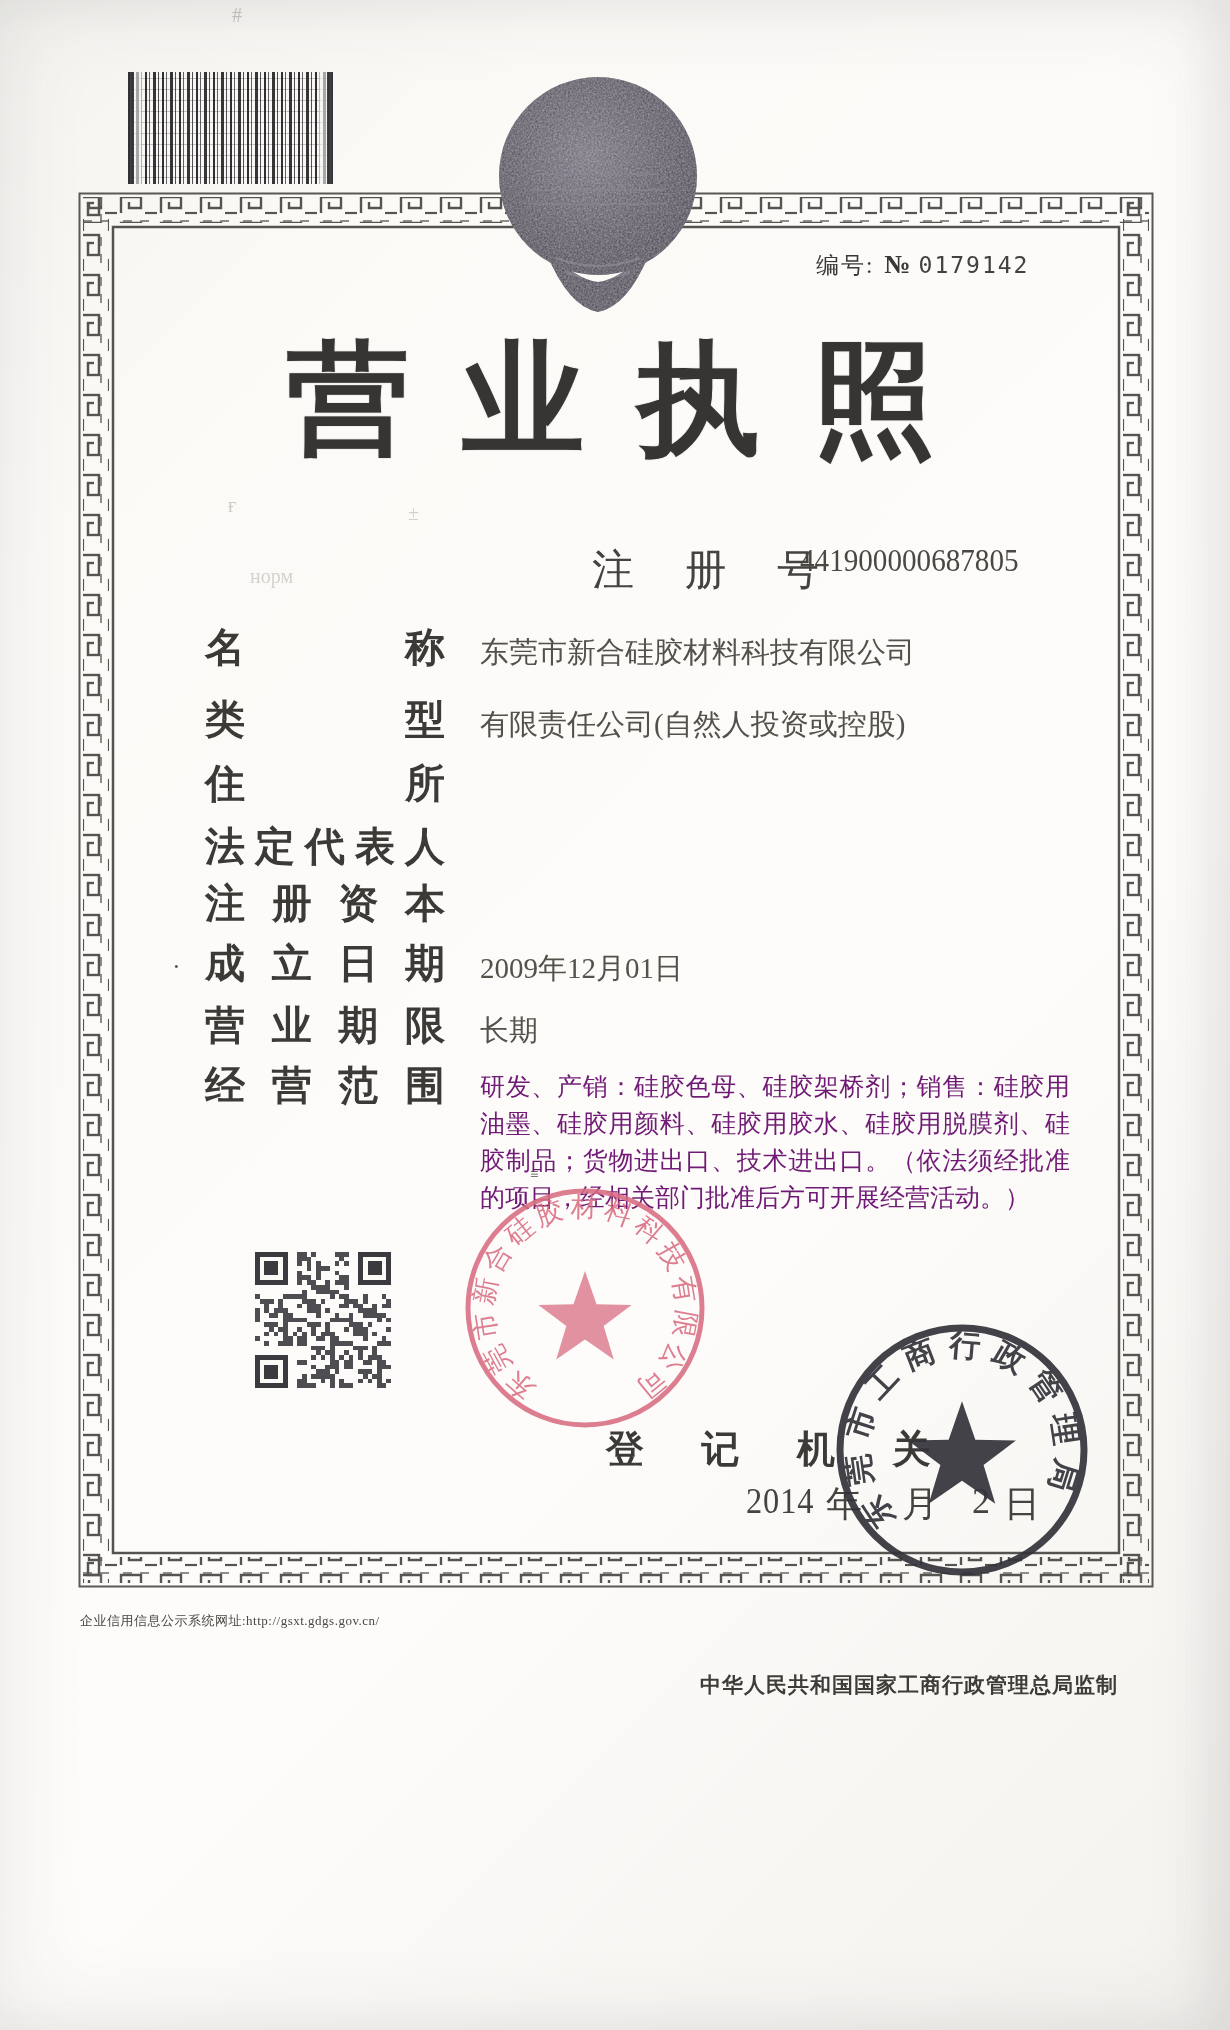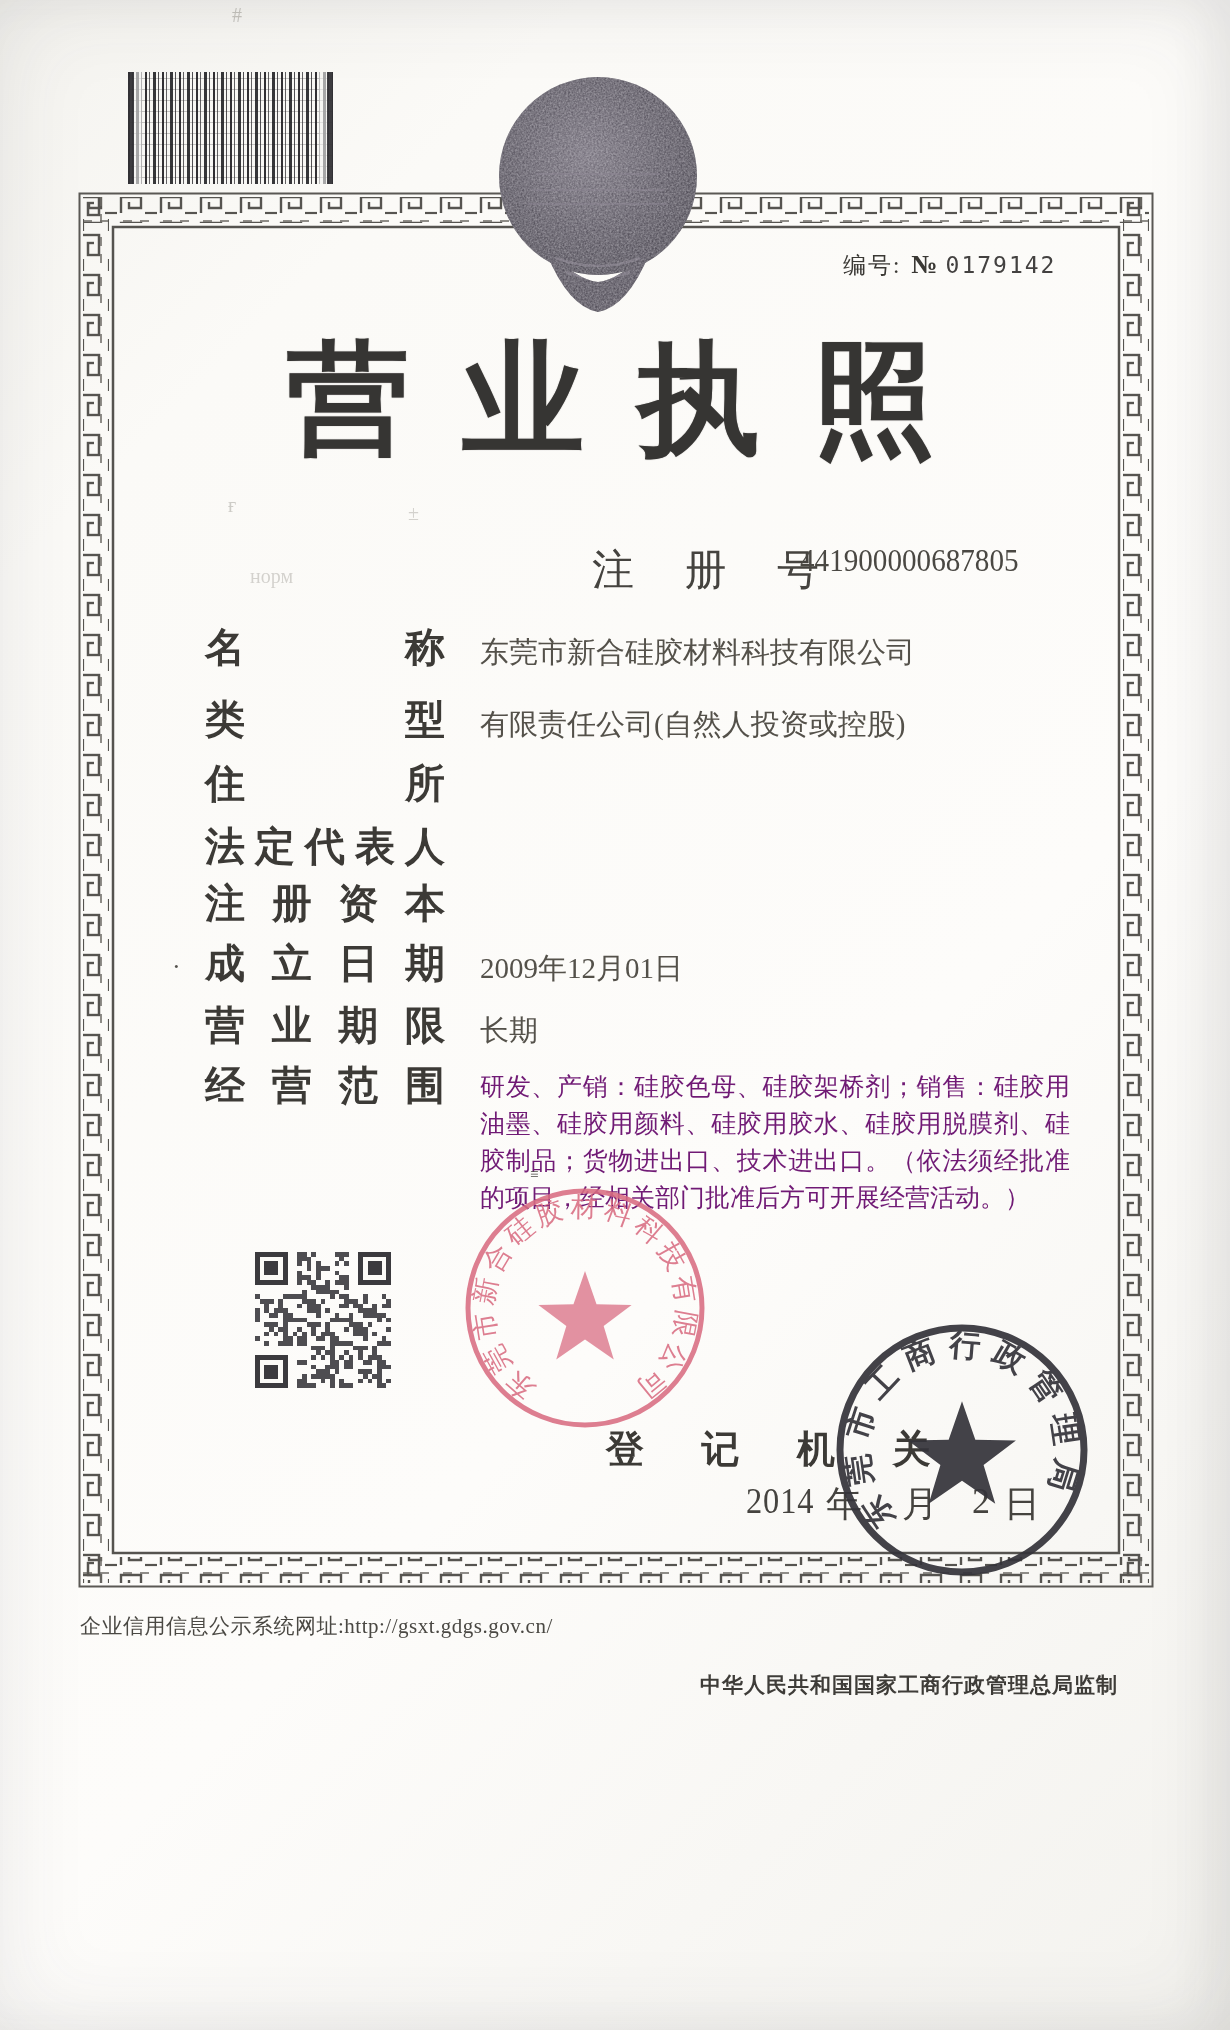--- a/index.html
+++ b/index.html
@@ -13,21 +13,21 @@
   
   .barcode{
     left:128px;top:72px;width:205px;height:112px;
     background:
       repeating-linear-gradient(90deg,rgba(28,26,30,.92) 0 2px,rgba(255,255,255,0) 2px 4px,rgba(44,42,46,.75) 4px 5px,rgba(255,255,255,0) 5px 8px,rgba(22,22,26,.88) 8px 11px,rgba(255,255,255,0) 11px 13px,rgba(35,33,38,.8) 13px 14px,rgba(255,255,255,0) 14px 17px),
       repeating-linear-gradient(0deg,rgba(252,252,250,.5) 0 2px,rgba(0,0,0,0) 2px 6px,rgba(30,28,32,.25) 6px 7px,rgba(0,0,0,0) 7px 11px);
     box-shadow:inset 6px 0 0 rgba(25,23,28,.85),inset -6px 0 0 rgba(25,23,28,.85),inset 14px 0 0 rgba(250,250,248,.6),inset -14px 0 0 rgba(250,250,248,.6);
     filter:blur(.35px) contrast(.95);
   }
   
-  .serial{left:843px;top:250px;font-size:23px;letter-spacing:2px;color:#3a3834;white-space:nowrap;}
+  .serial{left:816px;top:250px;font-size:23px;letter-spacing:2px;color:#3a3834;white-space:nowrap;}
   .serial .nosym{font-weight:bold;font-size:26px;font-family:"Liberation Serif",serif;margin:0 6px 0 10px;}
   .serial .digits{font-family:"DejaVu Sans Mono",monospace;font-size:23px;letter-spacing:2px;color:#434140;}
   
   .title{
     left:287px;top:334px;width:648px;height:134px;
     display:flex;justify-content:space-between;align-items:center;
     font-size:122px;font-weight:800;color:#302e2c;
     font-family:"Liberation Serif",serif;
     text-shadow:0 0 1px rgba(48,46,44,.6);
     filter:contrast(.92);
@@ -52,21 +52,21 @@
   }
   
   .registrar{left:606px;top:1424px;font-size:38px;letter-spacing:24px;color:#3c3a36;font-weight:600;white-space:nowrap;}
   .dateline span{position:absolute;top:1480px;font-size:36px;color:#45433f;}
   .d-year{left:746px;letter-spacing:1px;transform:scaleX(.9);transform-origin:left;}
   .d-yu{left:826px;}
   .d-mu{left:902px;}
   .d-dd{left:972px;}
   .d-du{left:1004px;}
   
-  .footer-left{left:80px;top:1612px;font-size:21px;letter-spacing:.5px;color:#4a4843;}
+  .footer-left{left:80px;top:1612px;font-size:13px;letter-spacing:.5px;color:#4a4843;}
   .footer-right{left:700px;top:1671px;font-size:21px;letter-spacing:1px;color:#3e3c38;font-weight:600;}
   
   .artifact{color:#8b8880;font-size:20px;}
   .vignette{left:0;top:0;width:1230px;height:2030px;box-shadow:inset 0 0 90px rgba(60,58,64,.10),inset -25px 0 40px rgba(60,58,64,.05);pointer-events:none;}
   svg{display:block;}
   text{font-family:"Liberation Serif",serif;}
 </style>
 </head>
 <body>
 

